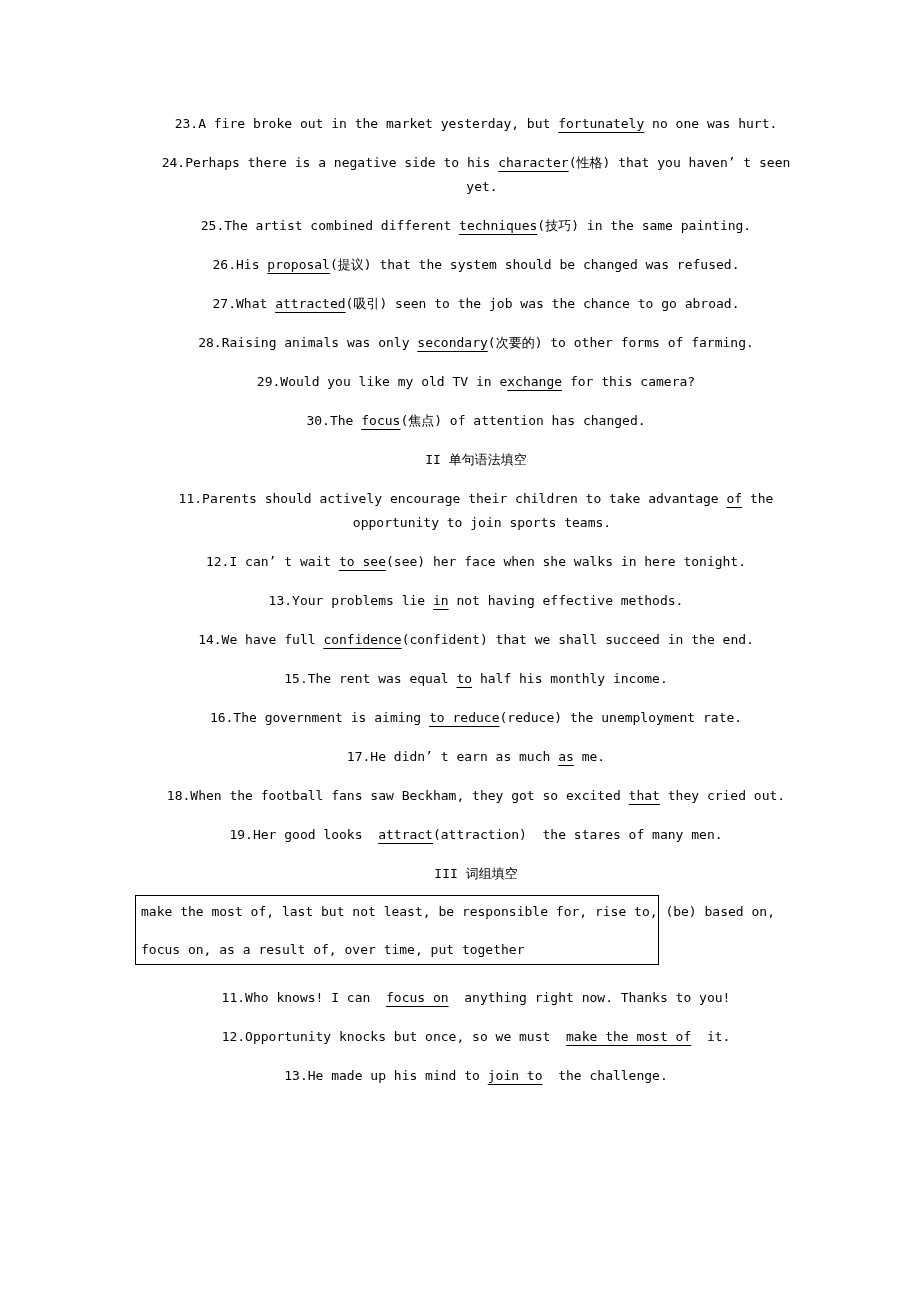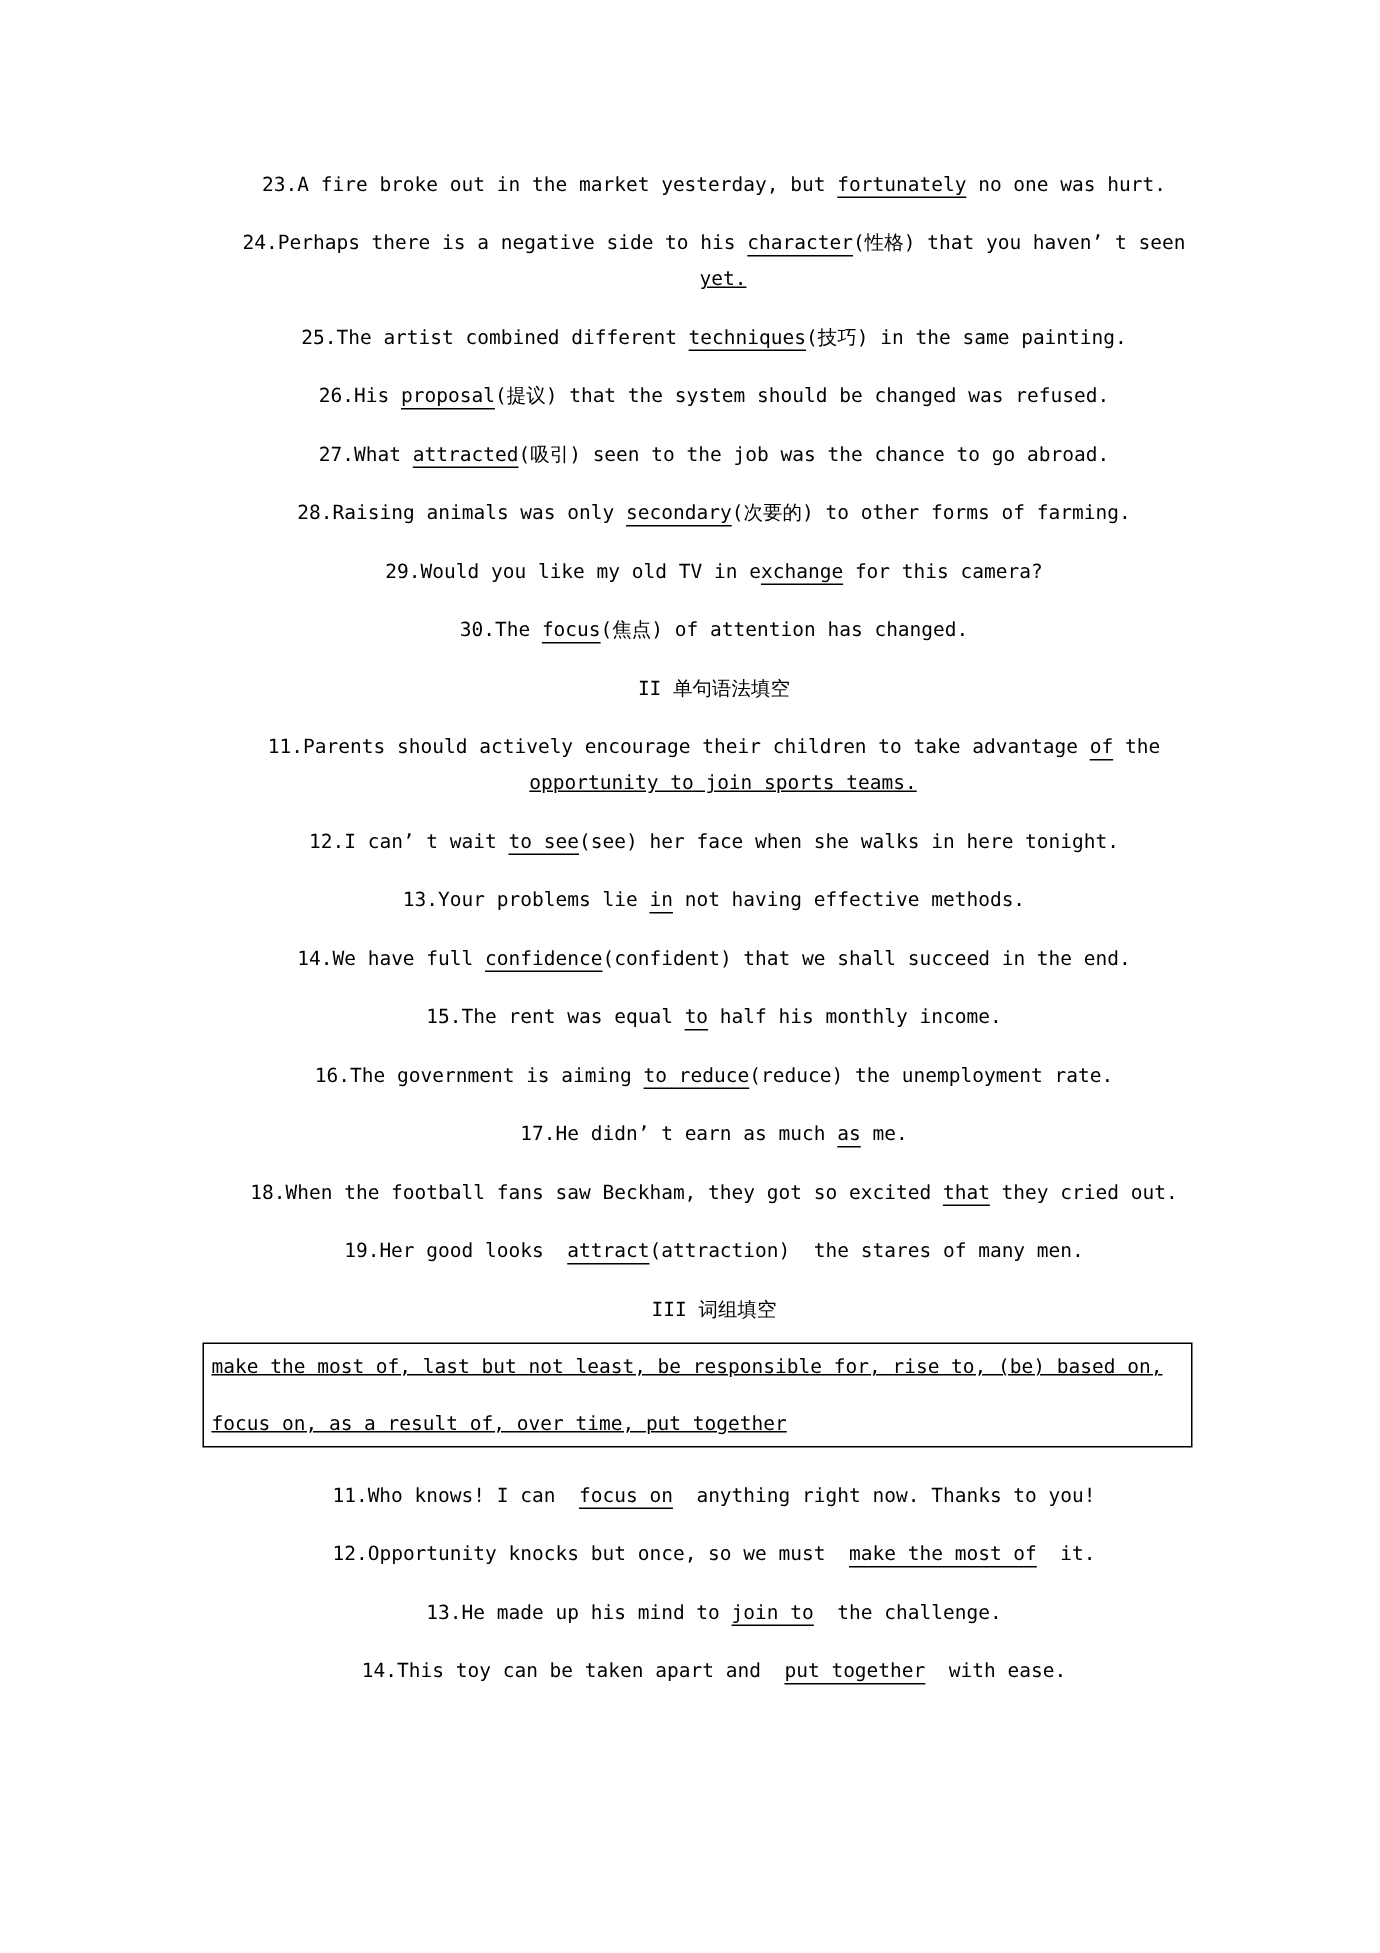--- a/index.html
+++ b/index.html
@@ -24,39 +24,37 @@
   }
   .block {
     margin: 0 0 15px 0;
   }
   .line {
     line-height: 24px;
     white-space: pre;
   }
   .line.indent {
     padding-left: 12px;
-    text-decoration: underline;
   }
   .line.spacer {
     height: 14px;
     line-height: 14px;
   }
   .u {
     text-decoration: underline;
     text-underline-offset: 4px;
   }
   .box {
     box-sizing: border-box;
     border: 1px solid #000000;
-    width: 660px;
+    width: 524px;
     margin-left: -5px;
     margin-top: -6px;
     margin-bottom: 21px;
     padding: 4px 5px 2px 5px;
-    text-decoration: underline;
   }
   .heading .line, .item .line {
     background: transparent;
     text-align: center;
   }
 </style>
 </head>
 <body>
 
 <div class="doc" id="doc-root">
@@ -126,16 +124,13 @@
     </div>
     <div class="block item">
       <div class="line"><span>11.Who knows! I can  </span><span class="u">focus on</span><span>  anything right now. Thanks to you!</span></div>
     </div>
     <div class="block item">
       <div class="line"><span>12.Opportunity knocks but once, so we must  </span><span class="u">make the most of</span><span>  it.</span></div>
     </div>
     <div class="block item">
       <div class="line"><span>13.He made up his mind to </span><span class="u">join to</span><span>  the challenge.</span></div>
     </div>
-    <div class="block item">
-      <div class="line"><span>14.This toy can be taken apart and  </span><span class="u">put together</span><span>  with ease.</span></div>
-    </div>
   </div>
 
 </body></html>

